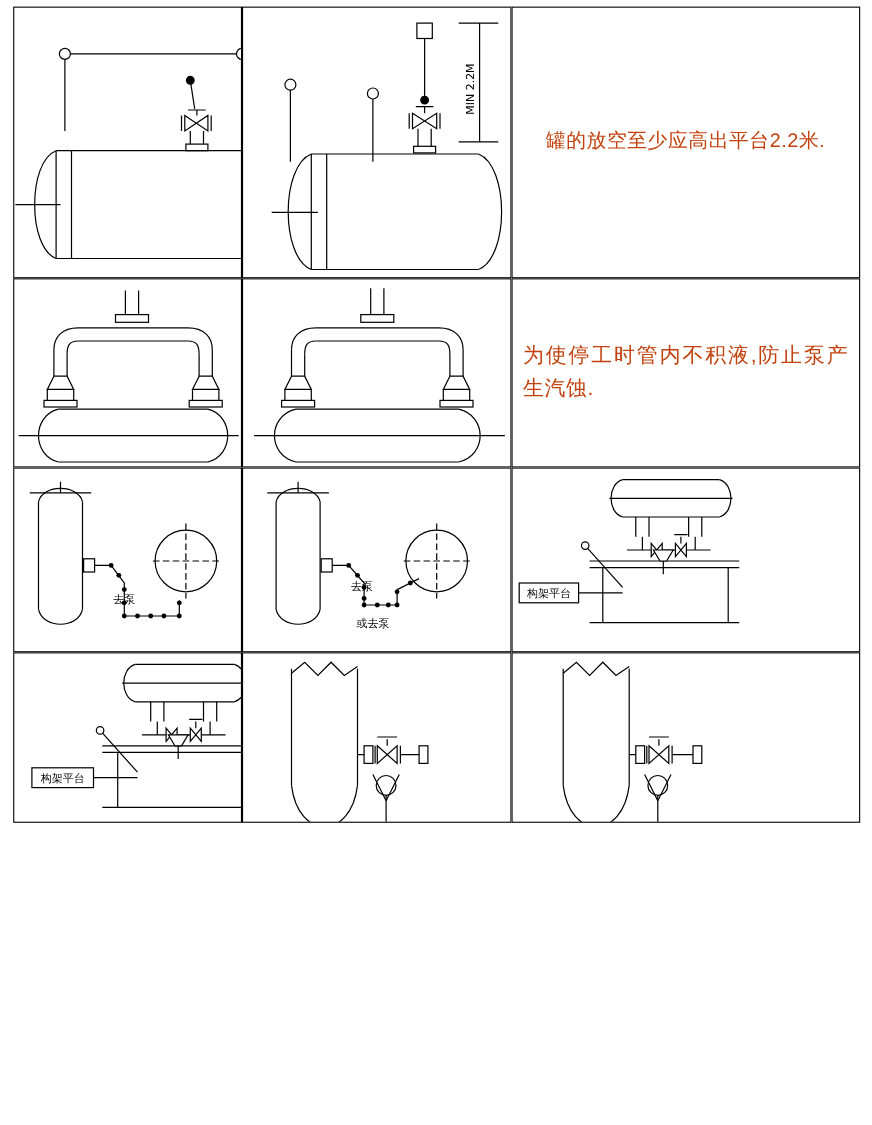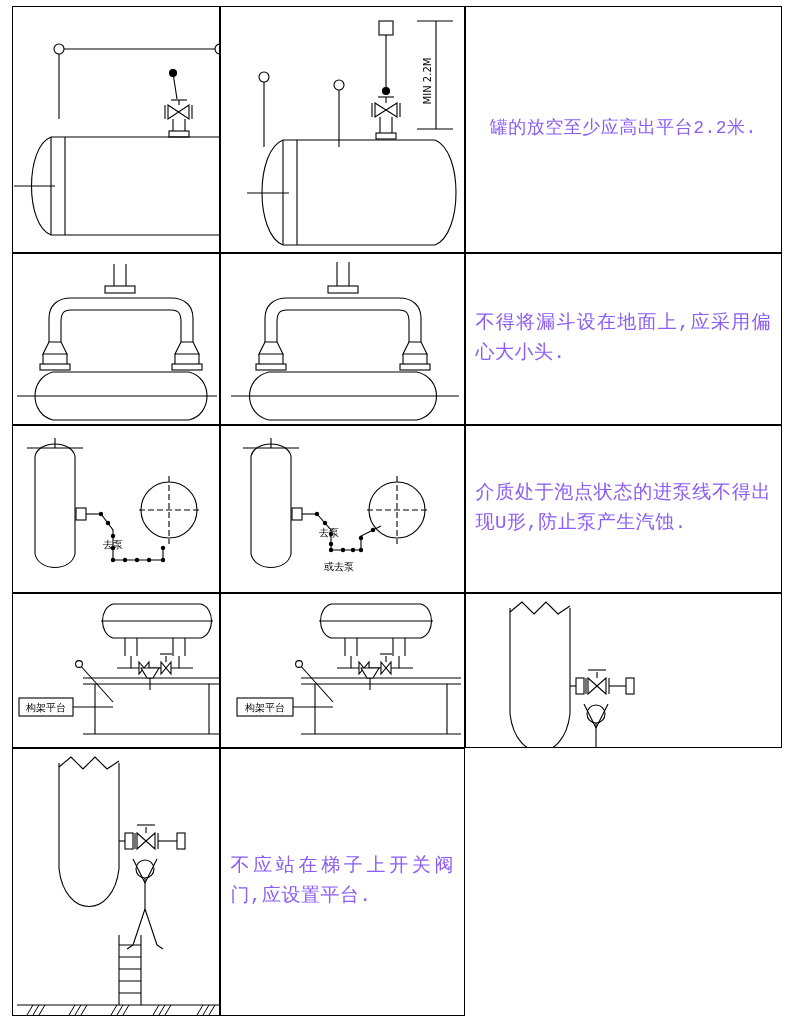--- a/index.html
+++ b/index.html
@@ -3,22 +3,22 @@
 <meta charset="utf-8">
 <style>
   html,body{margin:0;padding:0;background:#fff;}
   body{font-family:"Liberation Sans","DejaVu Sans",sans-serif;}
   #sheet{position:relative;width:793px;height:1023px;background:#fff;overflow:hidden;}
   .grid{position:absolute;left:12px;top:6px;width:770px;height:1010px;display:grid;
         grid-template-columns:208px 245px 1fr;
         grid-template-rows:247px 172px 168px 155px 268px;}
   .cell{border:1px solid #000;margin:-0.5px 0 0 -0.5px;position:relative;overflow:hidden;background:#fff;}
   .note{display:flex;align-items:center;justify-content:center;padding:6px 10px;}
-  .note span{font-family:Liberation Mono, monospace;font-size:19px;line-height:1.55;
-             color:#8b5cf6;letter-spacing:0.5px;text-align:justify;}
+  .note span{font-family:Liberation Sans, sans-serif;font-size:19px;line-height:1.55;
+             color:#c2410c;letter-spacing:0.5px;text-align:justify;}
   .note.r1 span{font-size:18px;}
   svg{display:block;}
   .lbl{font-size:10px;font-family:"DejaVu Sans",sans-serif;}
 </style>
 </head>
 <body>
 
 <div id="sheet">
   <div class="grid">
 
@@ -162,21 +162,21 @@
           <line x1="48" y1="118" x2="196" y2="118"></line>
           <line x1="48" y1="166" x2="196" y2="166"></line>
           <path d="M48 118 C22 124 22 160 48 166"></path>
           <path d="M196 118 C222 124 222 160 196 166"></path>
           <line x1="10" y1="142" x2="238" y2="142"></line>
         </g>
       </svg>
     </div>
 
     <div class="cell note">
-      <span>不得将漏斗设在地面上,应采用偏心大小头.</span>
+      <span>为使停工时管内不积液,防止泵产生汽蚀.</span>
     </div>
 
     <div class="cell">
       <svg width="207" height="167" viewBox="0 0 207 167">
         <g fill="none" stroke="#000" stroke-width="1.1">
 
           <line x1="22" y1="30" x2="22" y2="128"></line>
           <line x1="62" y1="30" x2="62" y2="128"></line>
           <path d="M22 30 C26 14 58 14 62 30"></path>
           <path d="M22 128 C26 146 58 146 62 128"></path>
@@ -235,23 +235,20 @@
               <circle cx="140" cy="124" r="2.2"></circle>
             <circle cx="140" cy="112" r="2.2"></circle>
               <circle cx="152" cy="104" r="2.2"></circle>
           </g>
           <text class="lbl" x="108" y="110" fill="#000" stroke="none" text-anchor="middle">去泵</text>
           <text class="lbl" x="118" y="144" fill="#000" stroke="none" text-anchor="middle">或去泵</text>
         </g>
       </svg>
     </div>
 
-    <div class="cell note">
-      <span>介质处于泡点状态的进泵线不得出现U形,防止泵产生汽蚀.</span>
-    </div>
 
     <div class="cell">
       <svg width="207" height="154" viewBox="0 0 207 154">
         <g fill="none" stroke="#000" stroke-width="1.1">
 
           <line x1="100" y1="10" x2="188" y2="10"></line>
           <line x1="100" y1="44" x2="188" y2="44"></line>
           <path d="M100 10 C86 14 86 40 100 44"></path>
           <path d="M188 10 C202 14 202 40 188 44"></path>
           <line x1="88" y1="27" x2="200" y2="27"></line>
@@ -409,18 +406,15 @@
             <path d="M20 256 L14 266 M26 256 L20 266 M32 256 L26 266"></path>
             <path d="M62 256 L56 266 M68 256 L62 266 M74 256 L68 266"></path>
             <path d="M104 256 L98 266 M110 256 L104 266 M116 256 L110 266"></path>
             <path d="M146 256 L140 266 M152 256 L146 266 M158 256 L152 266"></path>
             <path d="M190 256 L184 266 M196 256 L190 266 M202 256 L196 266"></path>
           </g>
         </g>
       </svg>
     </div>
 
-    <div class="cell note">
-      <span>不应站在梯子上开关阀门,应设置平台.</span>
-    </div>
 
   </div>
 </div>
 
 </body></html>

